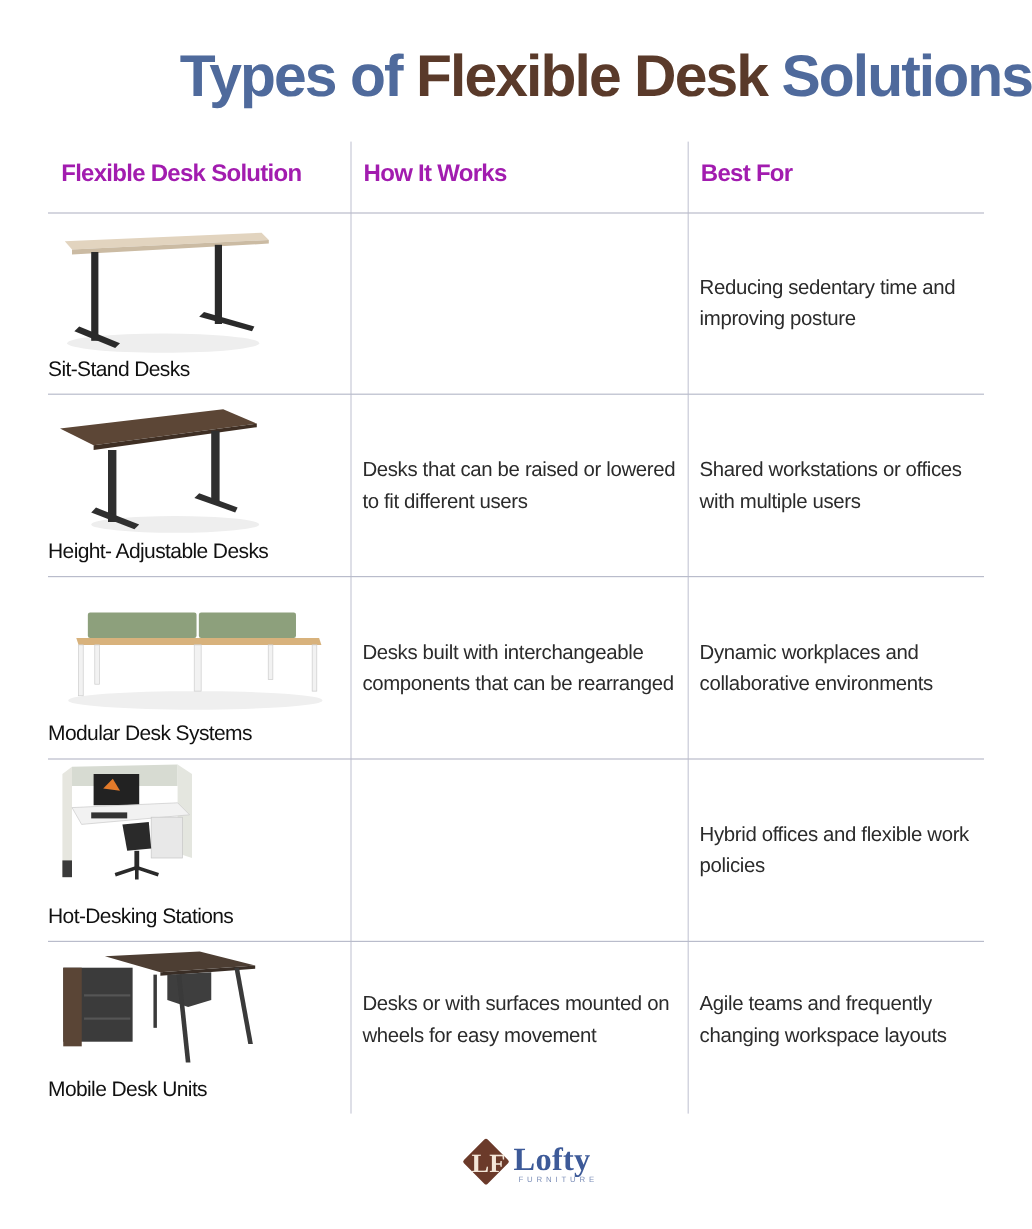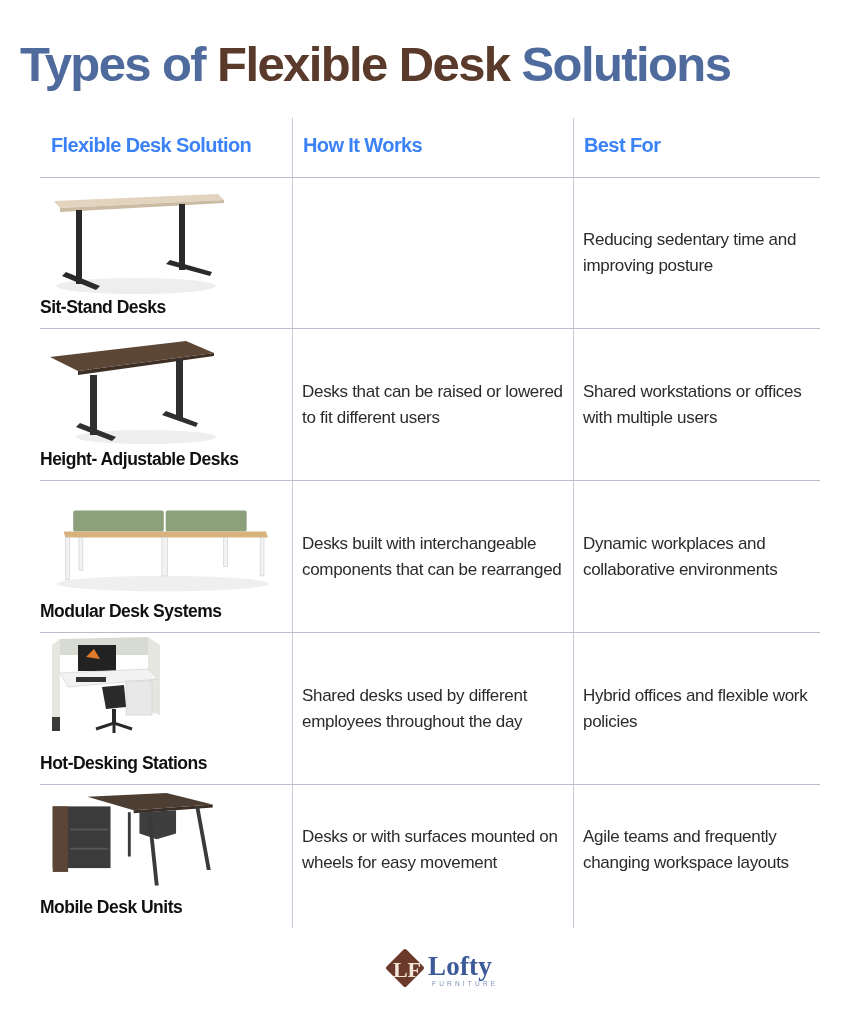--- a/index.html
+++ b/index.html
@@ -1,36 +1,36 @@
 <!DOCTYPE html>
 <html><head>
 <meta charset="utf-8">
 <style>
   * { box-sizing: border-box; margin: 0; padding: 0; }
   html, body { width: 860px; height: 1024px; background: #ffffff; overflow: hidden; }
   body { font-family: "Liberation Sans", sans-serif; color: #1a1a1a; position: relative; }
 
   .title {
-    position: absolute; left: 0; top: 34px; width: 860px; text-align: left;
+    position: absolute; left: 0; top: 34px; width: 860px; text-align: right;
     font-family: "Liberation Sans", sans-serif; font-weight: 700; font-size: 49px;
     letter-spacing: -1.6px; line-height: 60px; padding-left: 20px;
   }
   .title .blue { color: #4f6a9c; }
   .title .brown { color: #5a3a2a; }
 
   .table { position: absolute; left: 40px; top: 118px; width: 780px; height: 810px; }
   .vline { position: absolute; top: 0; width: 1px; height: 810px; background: #c9cad8; }
   .hline { position: absolute; left: 0; width: 780px; height: 1px; background: #b9bccb; }
 
-  .hdr { position: absolute; top: 16px; font-weight: 700; font-size: 20px; letter-spacing: -0.6px; color: #3b82f6; }
+  .hdr { position: absolute; top: 16px; font-weight: 700; font-size: 20px; letter-spacing: -0.6px; color: #a21caf; }
 
   .row { position: absolute; left: 0; width: 780px; }
   .cell-name { position: absolute; left: 0; width: 252px; height: 100%; }
   .desk-img { position: absolute; left: 6px; top: 8px; width: 180px; height: 110px; }
-  .name-label { position: absolute; left: 0; bottom: 10px; font-weight: 700; font-size: 17.5px; letter-spacing: -0.5px; color: #111; white-space: nowrap; }
+  .name-label { position: absolute; left: 0; bottom: 10px; font-weight: 400; font-size: 17.5px; letter-spacing: -0.5px; color: #111; white-space: nowrap; }
   .cell-text { position: absolute; font-size: 17px; line-height: 26px; color: #2b2b2b; letter-spacing: -0.3px; display: flex; align-items: center; }
   .cell-how { left: 262px; width: 275px; }
   .cell-best { left: 543px; width: 237px; }
 
   .logo { position: absolute; left: 368px; top: 951px; width: 130px; height: 42px; margin-left: 20px; }
   .logo-mark { position: absolute; left: 3px; top: 3px; width: 28px; height: 28px; background: #6b3a2a; transform: rotate(45deg); border-radius: 2px; }
   .logo-lf { position: absolute; left: 4px; top: 2px; width: 30px; height: 34px; color: #f3e6d8; font-family: "Liberation Serif", serif; font-weight: 700; font-size: 22px; text-align: center; line-height: 34px; }
   .logo-word { position: absolute; left: 40px; top: 0px; font-family: "Liberation Serif", serif; font-weight: 700; font-size: 27px; color: #3d5a98; letter-spacing: 0.2px; }
   .logo-sub { position: absolute; left: 44px; top: 29px; font-size: 6.5px; letter-spacing: 3.2px; color: #7d8fb8; }
 </style>
@@ -118,21 +118,20 @@
         <polygon points="38,22 46,14 52,24" fill="#e27a2a"></polygon>
         <polygon points="12,38 100,34 110,44 20,52" fill="#f2f2f2" stroke="#cccccc" stroke-width="0.6"></polygon>
         <rect x="28" y="42" width="30" height="5" fill="#333"></rect>
         <rect x="78" y="46" width="26" height="34" fill="#e8e8e8" stroke="#c8c8c8" stroke-width="0.6"></rect>
         <path d="M54,52 L76,50 L78,72 L58,74 Z" fill="#2a2a2a"></path>
         <rect x="64" y="74" width="4" height="14" fill="#2a2a2a"></rect>
         <path d="M48,94 L66,88 L84,94 M66,88 L66,98" stroke="#2a2a2a" stroke-width="3" fill="none"></path>
       </svg>
       <div class="name-label">Hot-Desking Stations</div>
     </div>
-    <div class="cell-text cell-how" style="top:0;height:151px">Shared desks used by different employees throughout the day</div>
     <div class="cell-text cell-best" style="top:0;height:151px">Hybrid offices and flexible work policies</div>
   </div>
 
   <div class="row" style="top:667px;height:143px">
     <div class="cell-name">
       <svg class="desk-img" viewBox="0 0 180 110" style="width:175px;height:106px;left:10px;top:6px">
         <polygon points="38,6 120,2 168,14 86,20" fill="#4d3e33"></polygon>
         <polygon points="86,20 168,14 168,17 86,23" fill="#3a2e26"></polygon>
         <rect x="2" y="16" width="60" height="64" fill="#3b3b3b"></rect>
         <rect x="2" y="16" width="16" height="68" fill="#5a4536"></rect>

